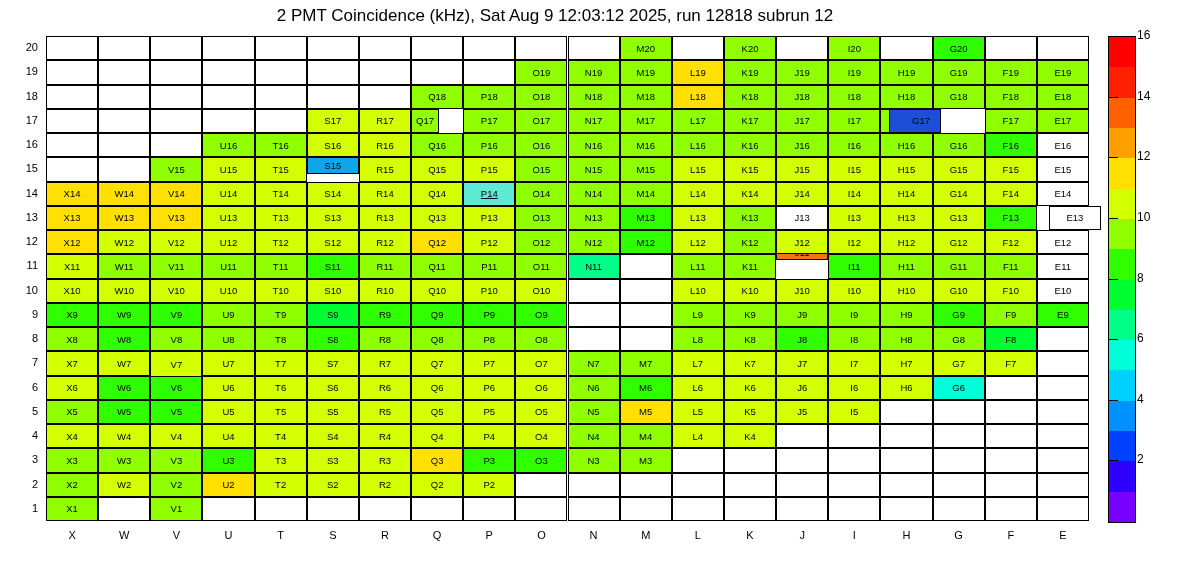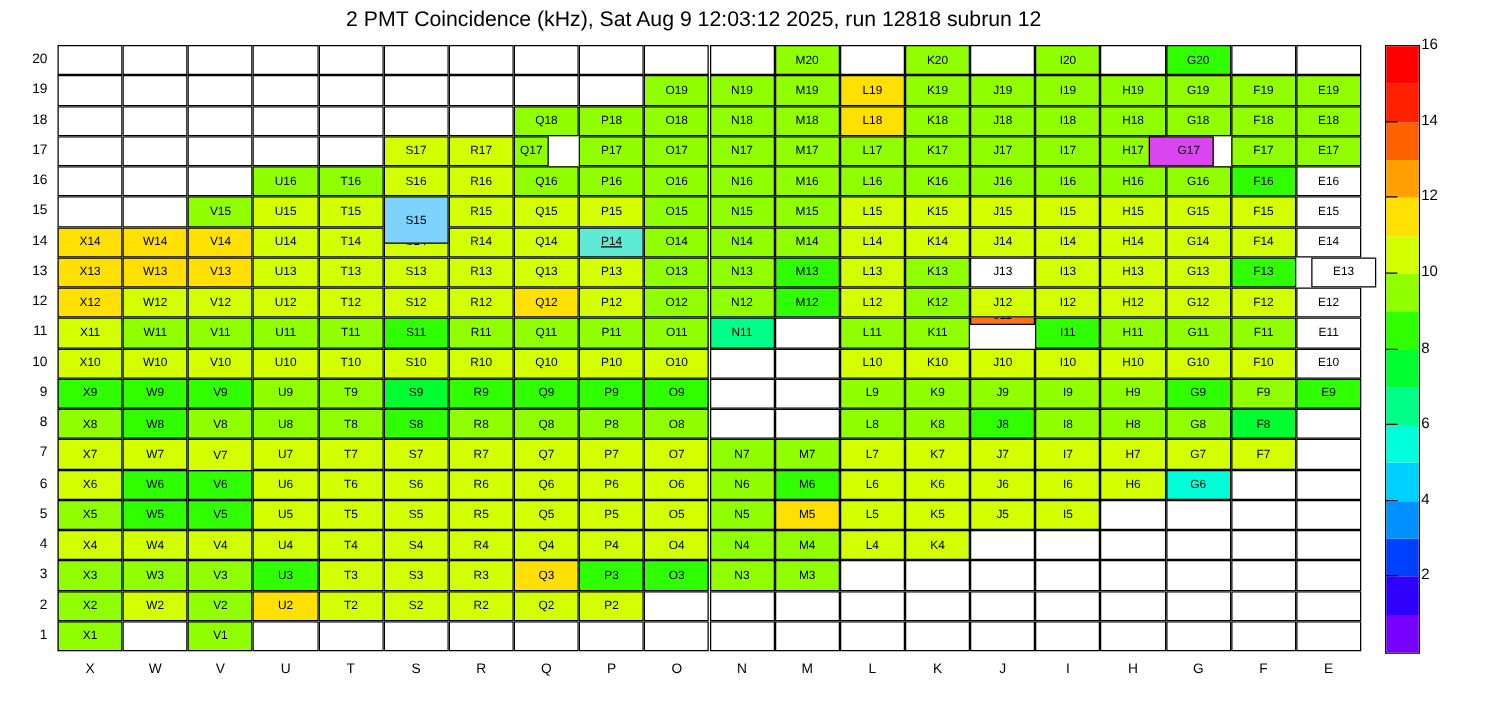--- a/index.html
+++ b/index.html
@@ -132,21 +132,21 @@
       <div class="cell" style="left: 260.75px; top: 363.75px; width: 52.15px; height: 24.25px; background: rgb(212, 255, 0);">S5</div>
       <div class="cell" style="left: 260.75px; top: 339.5px; width: 52.15px; height: 24.25px; background: rgb(212, 255, 0);">S6</div>
       <div class="cell" style="left: 260.75px; top: 315.25px; width: 52.15px; height: 24.25px; background: rgb(212, 255, 0);">S7</div>
       <div class="cell" style="left: 260.75px; top: 291px; width: 52.15px; height: 24.25px; background: rgb(48, 255, 0);">S8</div>
       <div class="cell" style="left: 260.75px; top: 266.75px; width: 52.15px; height: 24.25px; background: rgb(0, 255, 48);">S9</div>
       <div class="cell" style="left: 260.75px; top: 242.5px; width: 52.15px; height: 24.25px; background: rgb(212, 255, 0);">S10</div>
       <div class="cell" style="left: 260.75px; top: 218.25px; width: 52.15px; height: 24.25px; background: rgb(48, 255, 0);">S11</div>
       <div class="cell" style="left: 260.75px; top: 194px; width: 52.15px; height: 24.25px; background: rgb(212, 255, 0);">S12</div>
       <div class="cell" style="left: 260.75px; top: 169.75px; width: 52.15px; height: 24.25px; background: rgb(212, 255, 0);">S13</div>
       <div class="cell" style="left: 260.75px; top: 145.5px; width: 52.15px; height: 24.25px; background: rgb(212, 255, 0);">S14</div>
-      <div class="cell" style="left: 260.75px; top: 121.25px; width: 52.15px; height: 38px; background: #7dd3fc; text-align: right;">S15</div>
+      <div class="cell" style="left: 260.75px; top: 121.25px; width: 52.15px; height: 17px; background: #0ea5e9; text-align: right;">S15</div>
       <div class="cell" style="left: 260.75px; top: 97px; width: 52.15px; height: 24.25px; background: rgb(212, 255, 0);">S16</div>
       <div class="cell" style="left: 260.75px; top: 72.75px; width: 52.15px; height: 24.25px; background: rgb(212, 255, 0);">S17</div>
       <div class="cell" style="left: 260.75px; top: 48.5px; width: 52.15px; height: 24.25px; background: rgb(255, 255, 255);"></div>
       <div class="cell" style="left: 260.75px; top: 24.25px; width: 52.15px; height: 24.25px; background: rgb(255, 255, 255);"></div>
       <div class="cell" style="left: 260.75px; top: 0px; width: 52.15px; height: 24.25px; background: rgb(255, 255, 255);"></div>
       <div class="cell" style="left: 312.9px; top: 460.75px; width: 52.15px; height: 24.25px; background: rgb(255, 255, 255);"></div>
       <div class="cell" style="left: 312.9px; top: 436.5px; width: 52.15px; height: 24.25px; background: rgb(212, 255, 0);">R2</div>
       <div class="cell" style="left: 312.9px; top: 412.25px; width: 52.15px; height: 24.25px; background: rgb(212, 255, 0);">R3</div>
       <div class="cell" style="left: 312.9px; top: 388px; width: 52.15px; height: 24.25px; background: rgb(212, 255, 0);">R4</div>
       <div class="cell" style="left: 312.9px; top: 363.75px; width: 52.15px; height: 24.25px; background: rgb(212, 255, 0);">R5</div>
@@ -374,21 +374,21 @@
       <div class="cell" style="left: 886.55px; top: 315.25px; width: 52.15px; height: 24.25px; background: rgb(212, 255, 0);">G7</div>
       <div class="cell" style="left: 886.55px; top: 291px; width: 52.15px; height: 24.25px; background: rgb(144, 255, 0);">G8</div>
       <div class="cell" style="left: 886.55px; top: 266.75px; width: 52.15px; height: 24.25px; background: rgb(48, 255, 0);">G9</div>
       <div class="cell" style="left: 886.55px; top: 242.5px; width: 52.15px; height: 24.25px; background: rgb(212, 255, 0);">G10</div>
       <div class="cell" style="left: 886.55px; top: 218.25px; width: 52.15px; height: 24.25px; background: rgb(144, 255, 0);">G11</div>
       <div class="cell" style="left: 886.55px; top: 194px; width: 52.15px; height: 24.25px; background: rgb(212, 255, 0);">G12</div>
       <div class="cell" style="left: 886.55px; top: 169.75px; width: 52.15px; height: 24.25px; background: rgb(212, 255, 0);">G13</div>
       <div class="cell" style="left: 886.55px; top: 145.5px; width: 52.15px; height: 24.25px; background: rgb(212, 255, 0);">G14</div>
       <div class="cell" style="left: 886.55px; top: 121.25px; width: 52.15px; height: 24.25px; background: rgb(212, 255, 0);">G15</div>
       <div class="cell" style="left: 886.55px; top: 97px; width: 52.15px; height: 24.25px; background: rgb(144, 255, 0);">G16</div>
-      <div class="cell" style="left: 873px; top: 72.75px; width: 52.15px; height: 24.25px; background: #d946ef; padding-left: 12px;">G17</div>
+      <div class="cell" style="left: 843px; top: 72.75px; width: 52.15px; height: 24.25px; background: #1d4ed8; padding-left: 12px;">G17</div>
       <div class="cell" style="left: 886.55px; top: 48.5px; width: 52.15px; height: 24.25px; background: rgb(144, 255, 0);">G18</div>
       <div class="cell" style="left: 886.55px; top: 24.25px; width: 52.15px; height: 24.25px; background: rgb(144, 255, 0);">G19</div>
       <div class="cell" style="left: 886.55px; top: 0px; width: 52.15px; height: 24.25px; background: rgb(48, 255, 0);">G20</div>
       <div class="cell" style="left: 938.7px; top: 460.75px; width: 52.15px; height: 24.25px; background: rgb(255, 255, 255);"></div>
       <div class="cell" style="left: 938.7px; top: 436.5px; width: 52.15px; height: 24.25px; background: rgb(255, 255, 255);"></div>
       <div class="cell" style="left: 938.7px; top: 412.25px; width: 52.15px; height: 24.25px; background: rgb(255, 255, 255);"></div>
       <div class="cell" style="left: 938.7px; top: 388px; width: 52.15px; height: 24.25px; background: rgb(255, 255, 255);"></div>
       <div class="cell" style="left: 938.7px; top: 363.75px; width: 52.15px; height: 24.25px; background: rgb(255, 255, 255);"></div>
       <div class="cell" style="left: 938.7px; top: 339.5px; width: 52.15px; height: 24.25px; background: rgb(255, 255, 255);"></div>
       <div class="cell" style="left: 938.7px; top: 315.25px; width: 52.15px; height: 24.25px; background: rgb(212, 255, 0);">F7</div>

